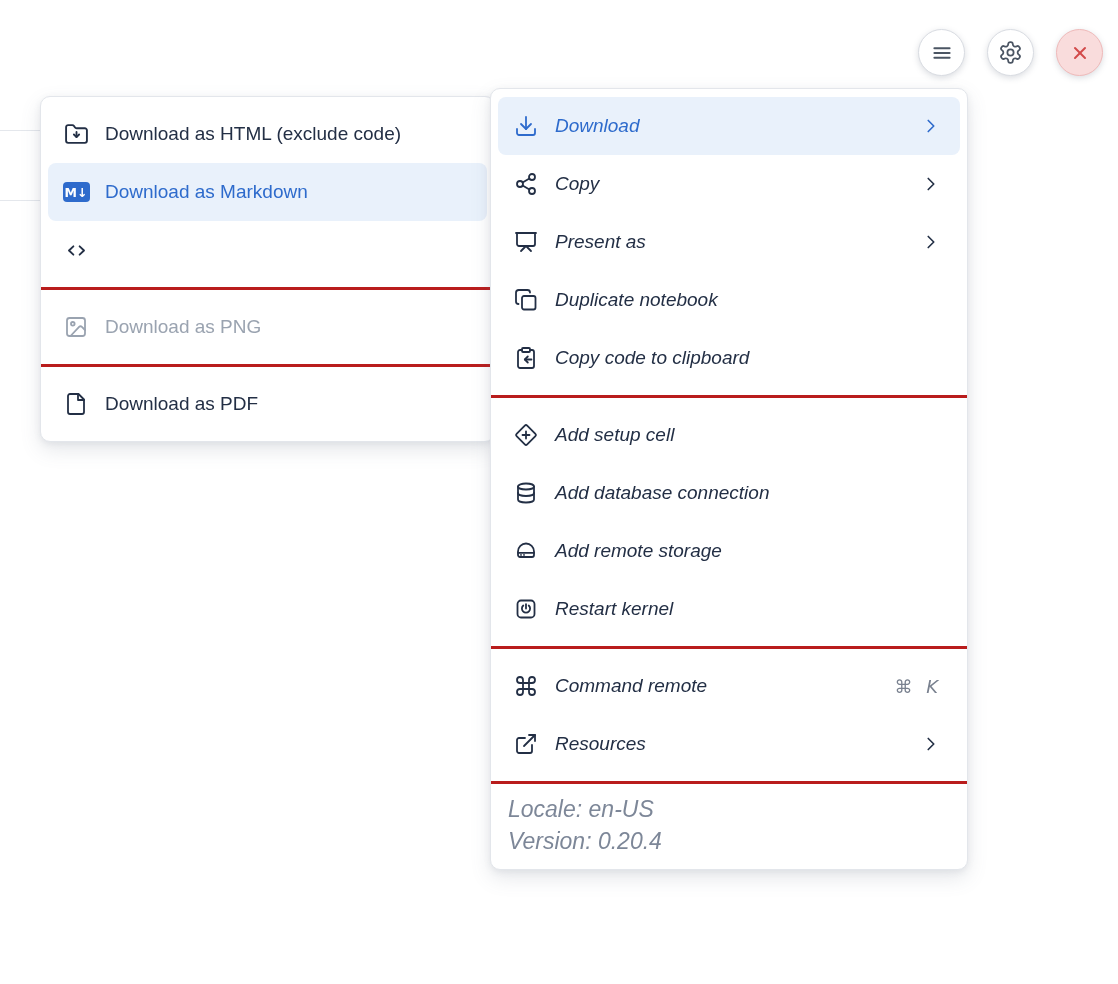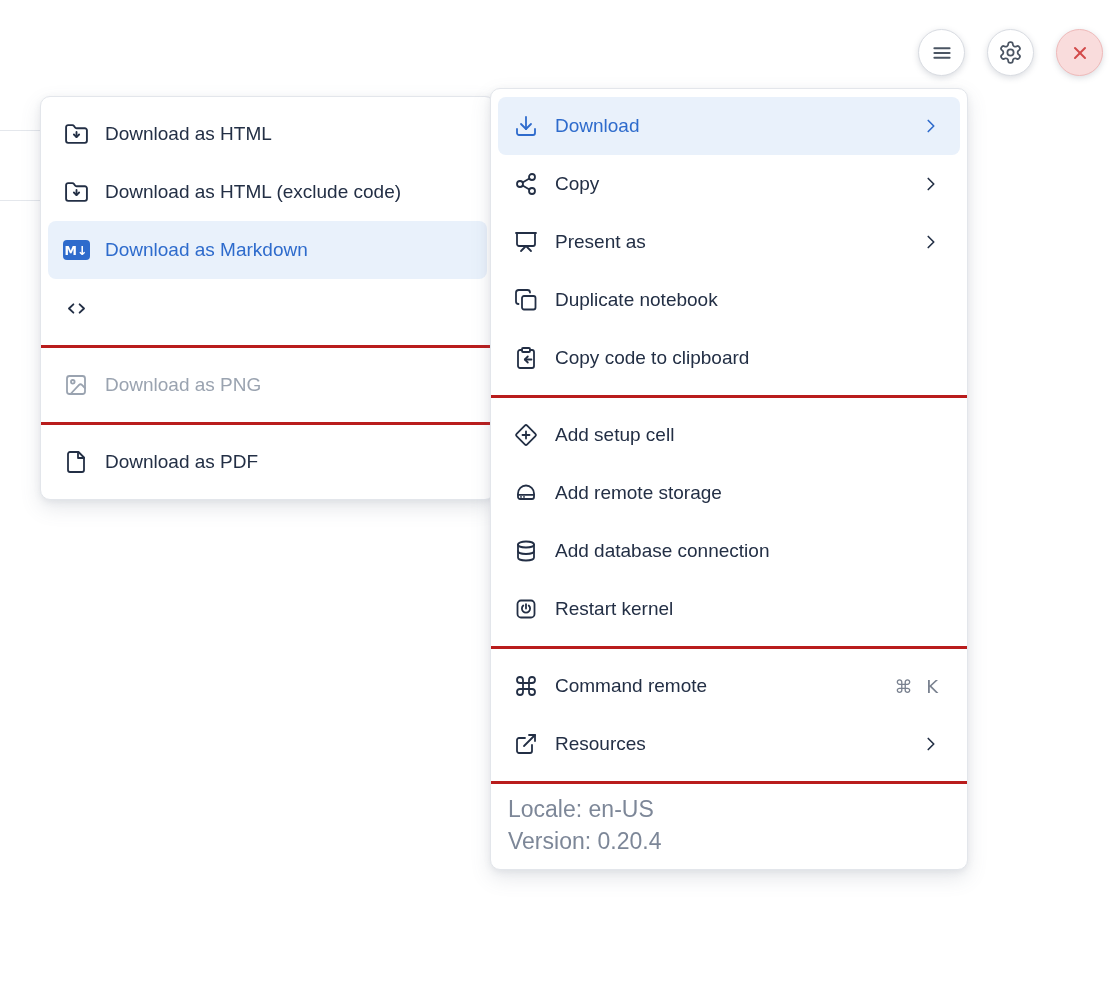--- a/index.html
+++ b/index.html
@@ -21,21 +21,21 @@
   .circle-btn svg { stroke:#4b5563; }
   #btn-close { background:#f9dcdc; border-color:#efb9b9; }
   #btn-close svg { stroke:#d24a4a; }
 
   
   .menu {
     position:absolute; background:#fff; border:1px solid #e3e6eb; border-radius:10px;
     box-shadow:0 8px 20px rgba(100,110,130,.16), 0 2px 6px rgba(100,110,130,.10);
   }
   #left-menu  { left:40px;  top:96px; width:455px; z-index:5; }
-  #right-menu { left:490px; top:88px; width:478px; z-index:10; }
+  #right-menu { left:490px; top:88px; width:478px; z-index:10;font-style:italic; }
 
   .section { padding:8px 0; }
   .section + .section, .menu-footer { border-top:3px solid #b91c1c; }
 
   .row {
     height:58px; margin:0 7px; padding:0 18px 0 15px; border-radius:8px;
     display:flex; align-items:center; gap:16px; font-size:19px; cursor:pointer;
     color:#232f45;
   }
   .row .icon-box { width:26px; height:26px; flex:0 0 26px; display:flex; align-items:center; justify-content:center; }
@@ -93,30 +93,20 @@
 <div class="menu" id="left-menu">
   <div class="section">
     <div class="row">
       <span class="icon-box">
         <svg width="25" height="25" viewBox="0 0 24 24">
           <path d="M20 20a2 2 0 0 0 2-2V8a2 2 0 0 0-2-2h-7.9a2 2 0 0 1-1.69-.9L9.6 3.9A2 2 0 0 0 7.93 3H4a2 2 0 0 0-2 2v13a2 2 0 0 0 2 2Z"></path>
           <path d="M12 9.5v5"></path>
             <path d="m9.5 12 2.5 2.5L14.5 12"></path>
         </svg>
       </span>
-      <span class="label">Download as HTML</span>
-    </div>
-    <div class="row">
-      <span class="icon-box">
-        <svg width="25" height="25" viewBox="0 0 24 24">
-          <path d="M20 20a2 2 0 0 0 2-2V8a2 2 0 0 0-2-2h-7.9a2 2 0 0 1-1.69-.9L9.6 3.9A2 2 0 0 0 7.93 3H4a2 2 0 0 0-2 2v13a2 2 0 0 0 2 2Z"></path>
-          <path d="M12 9.5v5"></path>
-            <path d="m9.5 12 2.5 2.5L14.5 12"></path>
-        </svg>
-      </span>
       <span class="label">Download as HTML (exclude code)</span>
     </div>
     <div class="row highlight">
       <span class="icon-box">
         <span class="md-badge">M↓</span>
       </span>
       <span class="label">Download as Markdown</span>
     </div>
     <div class="row">
       <span class="icon-box">
@@ -230,41 +220,41 @@
           <path d="M10.8 2.6a1.7 1.7 0 0 1 2.4 0l8.2 8.2a1.7 1.7 0 0 1 0 2.4l-8.2 8.2a1.7 1.7 0 0 1-2.4 0l-8.2-8.2a1.7 1.7 0 0 1 0-2.4Z"></path>
           <path d="M12 8.5v7"></path>
             <path d="M8.5 12h7"></path>
         </svg>
       </span>
       <span class="label">Add setup cell</span>
     </div>
     <div class="row">
       <span class="icon-box">
         <svg width="24" height="24" viewBox="0 0 24 24">
+          <ellipse cx="12" cy="5.5" rx="8" ry="3"></ellipse>
+          <path d="M4 5.5v13c0 1.66 3.58 3 8 3s8-1.34 8-3v-13"></path>
+          <path d="M4 12c0 1.66 3.58 3 8 3s8-1.34 8-3"></path>
+        </svg>
+      </span>
+      <span class="label">Add database connection</span>
+    </div>
+    <div class="row">
+      <span class="icon-box">
+        <svg width="24" height="24" viewBox="0 0 24 24">
           <path d="M4 12.5a8 8 0 0 1 16 0V16a2 2 0 0 1-2 2H6a2 2 0 0 1-2-2Z"></path>
           <path d="M4 13.8h16"></path>
           <path d="M7 15.9h.01"></path>
             <path d="M10 15.9h.01"></path>
         </svg>
       </span>
       <span class="label">Add remote storage</span>
     </div>
     <div class="row">
       <span class="icon-box">
         <svg width="24" height="24" viewBox="0 0 24 24">
-          <ellipse cx="12" cy="5.5" rx="8" ry="3"></ellipse>
-          <path d="M4 5.5v13c0 1.66 3.58 3 8 3s8-1.34 8-3v-13"></path>
-          <path d="M4 12c0 1.66 3.58 3 8 3s8-1.34 8-3"></path>
-        </svg>
-      </span>
-      <span class="label">Add database connection</span>
-    </div>
-    <div class="row">
-      <span class="icon-box">
-        <svg width="24" height="24" viewBox="0 0 24 24">
           <rect x="3.5" y="3.5" width="17" height="17" rx="3.5"></rect>
           <path d="M12 7.2v4.3"></path>
             <path d="M9.3 8.5a4.1 4.1 0 1 0 5.4 0"></path>
         </svg>
       </span>
       <span class="label">Restart kernel</span>
     </div>
   </div>
 
   <div class="section">

